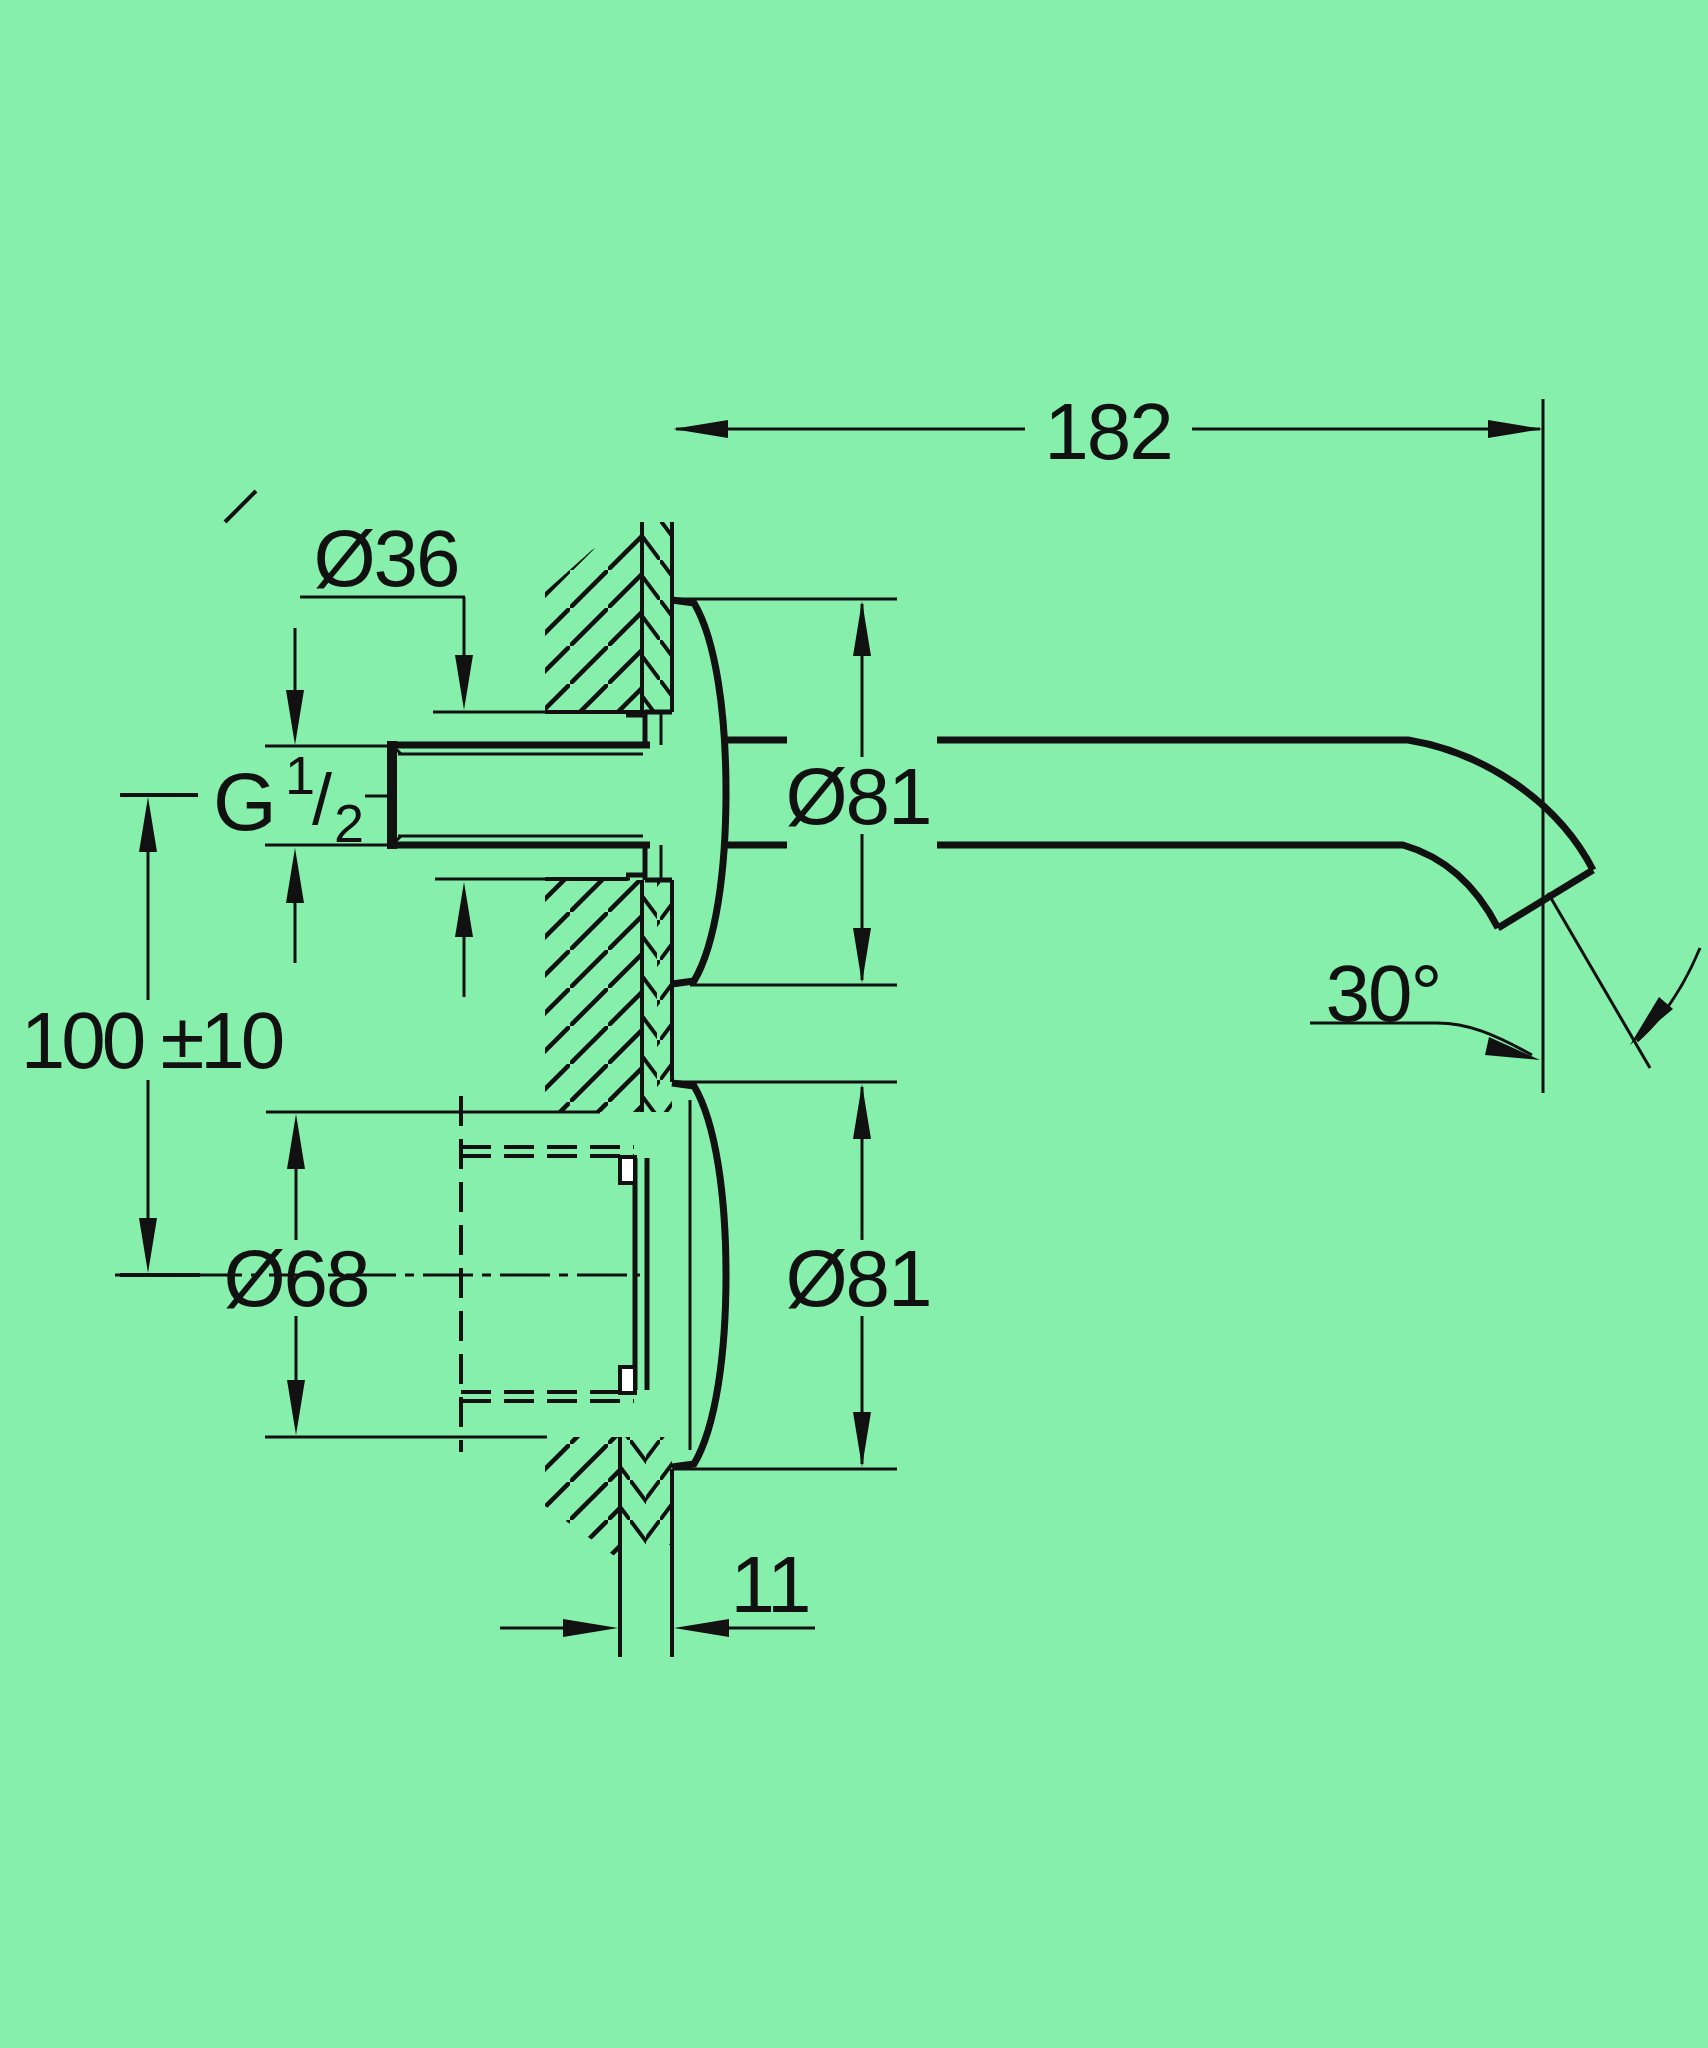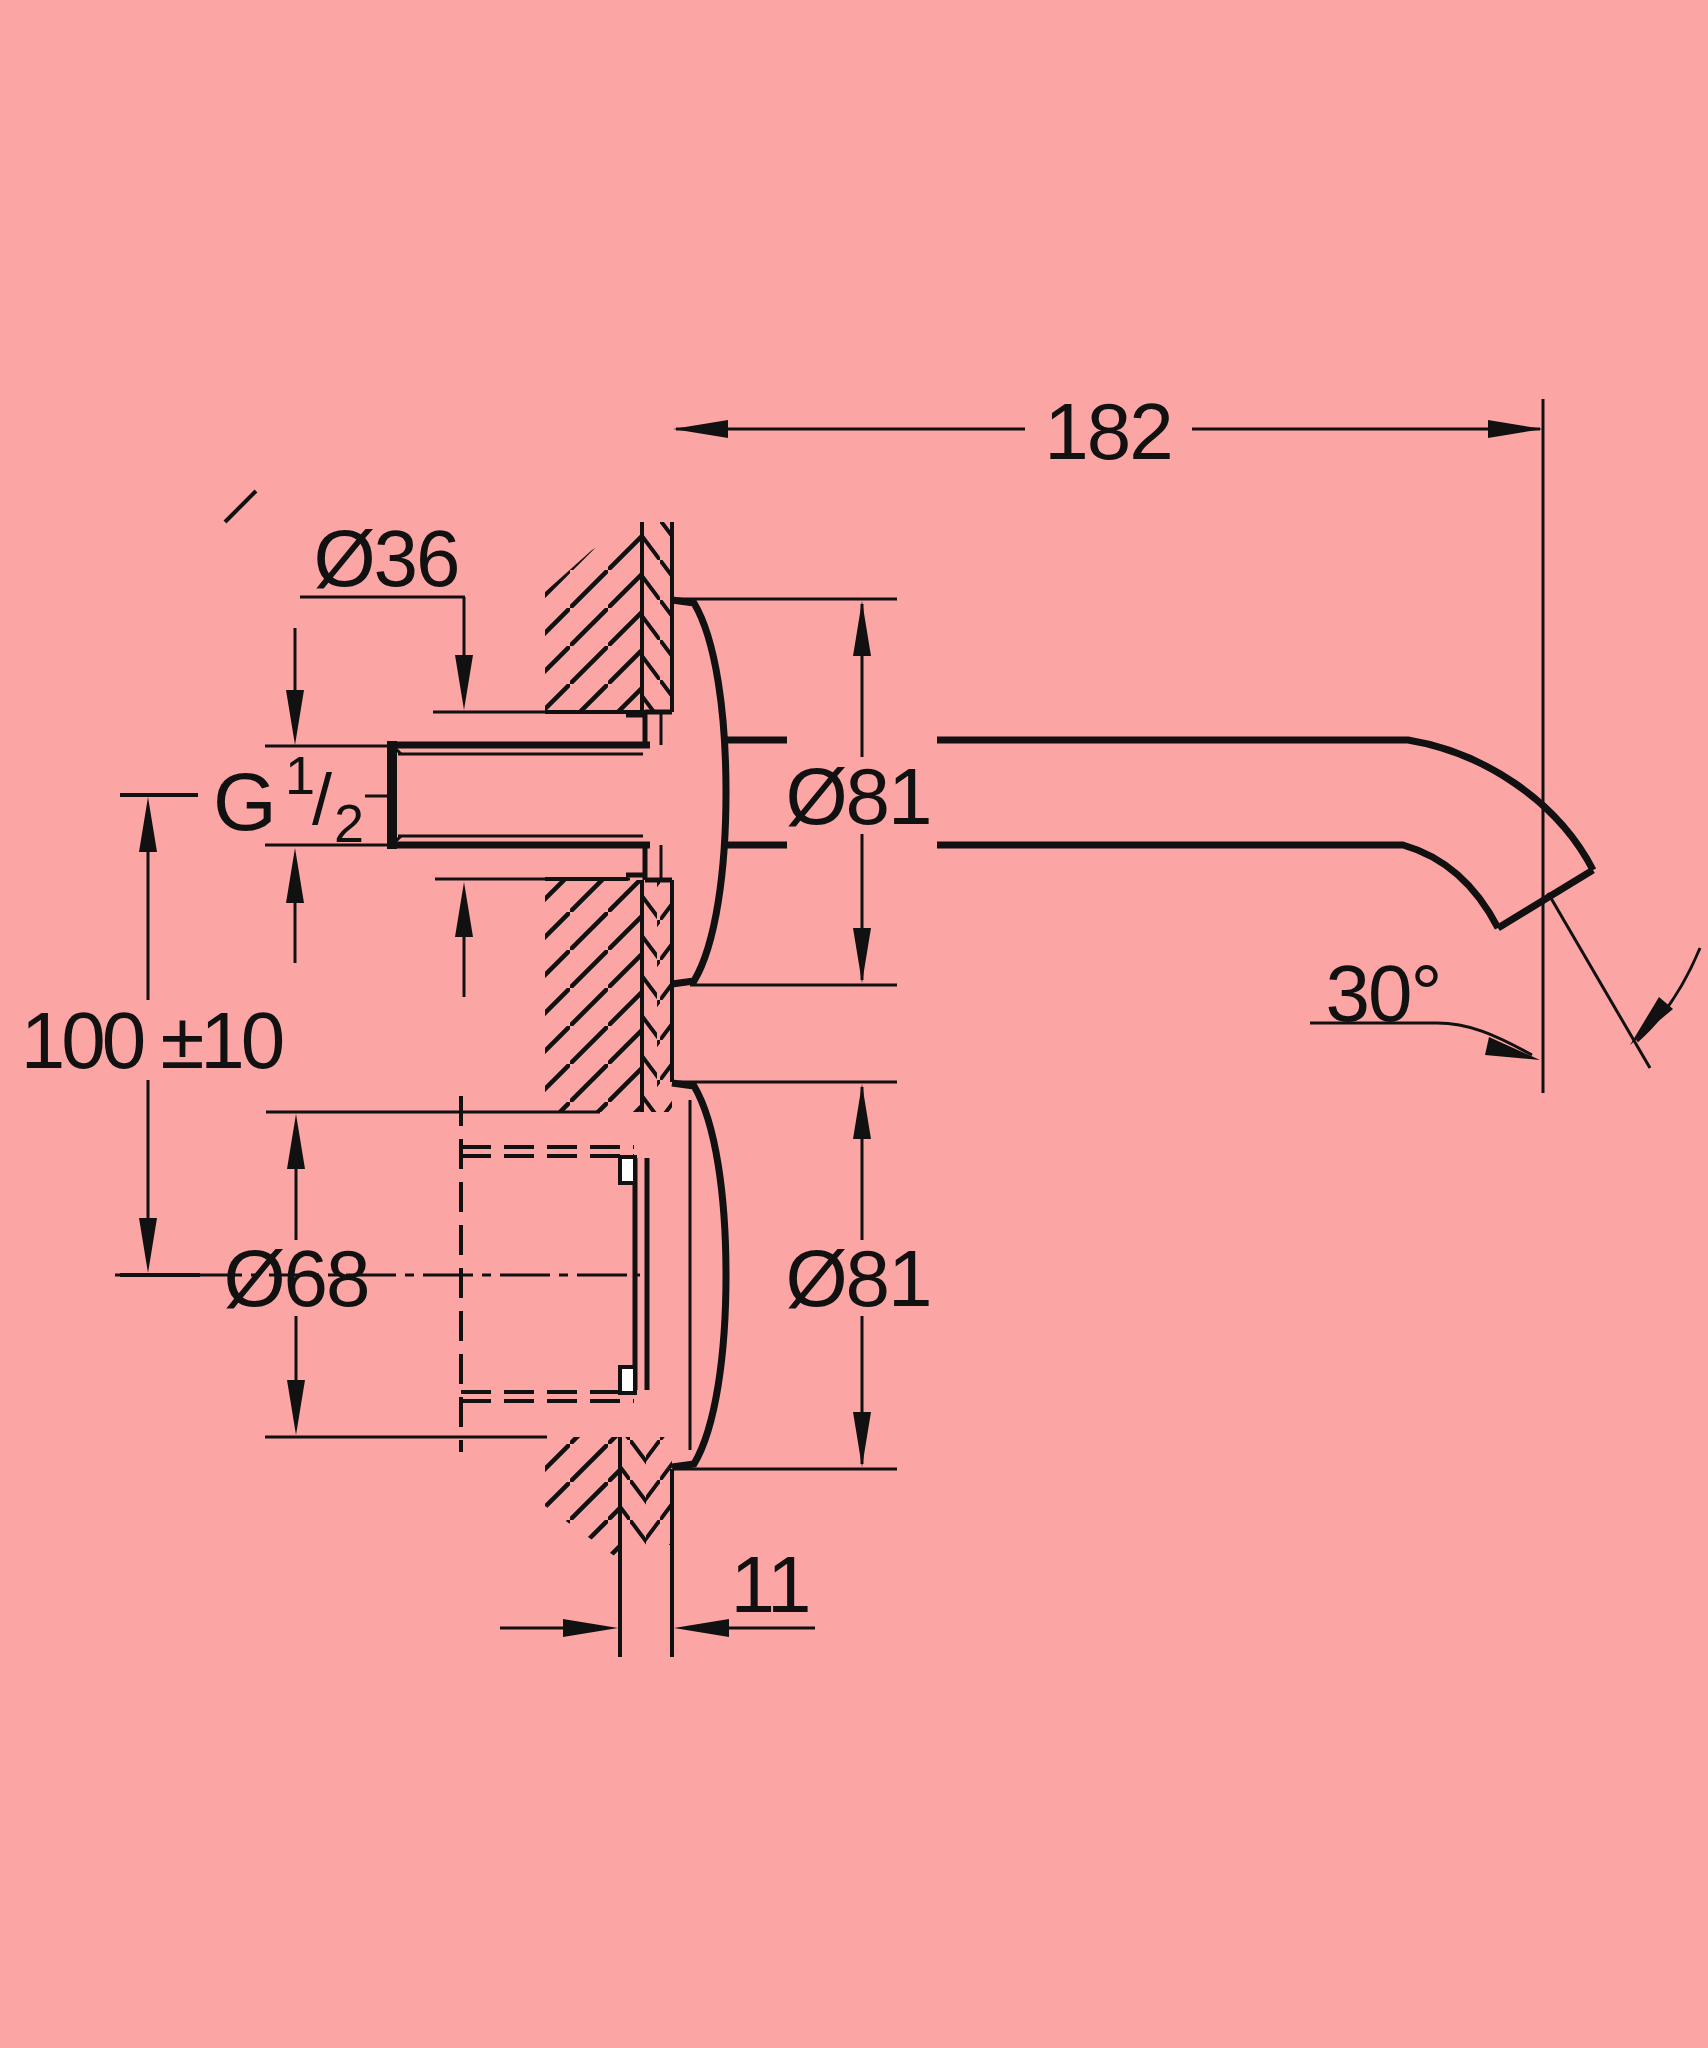--- a/index.html
+++ b/index.html
@@ -7,21 +7,21 @@
     padding: 0;
     width: 1708px;
     height: 2048px;
     background: #ffffff;
     overflow: hidden;
   }
   #stage {
     position: relative;
     width: 1708px;
     height: 2048px;
-    background: #fca5a5;
+    background: #86efac;
   }
   svg { display: block; }
   text {
     font-family: "Liberation Sans", "DejaVu Sans", sans-serif;
     fill: #111111;
   }
   .dim-label  { font-size: 80px; letter-spacing: -2px; }
   .dim-label-tight { font-size: 80px; letter-spacing: -4px; }
   .thread-g   { font-size: 82px; }
   .thread-sup { font-size: 54px; }

